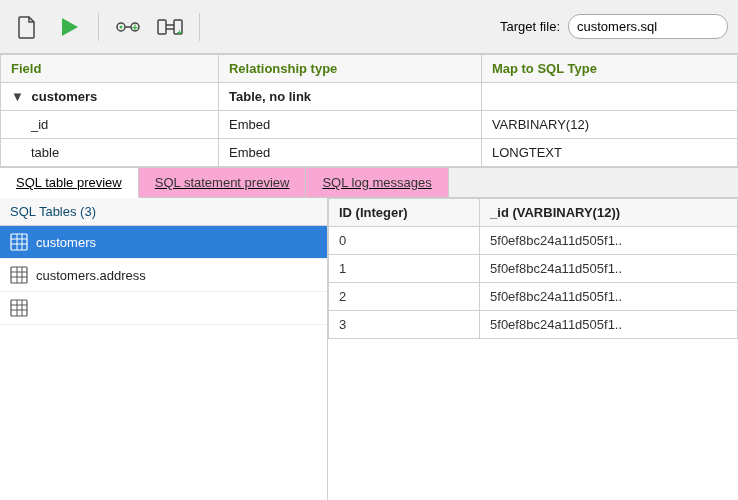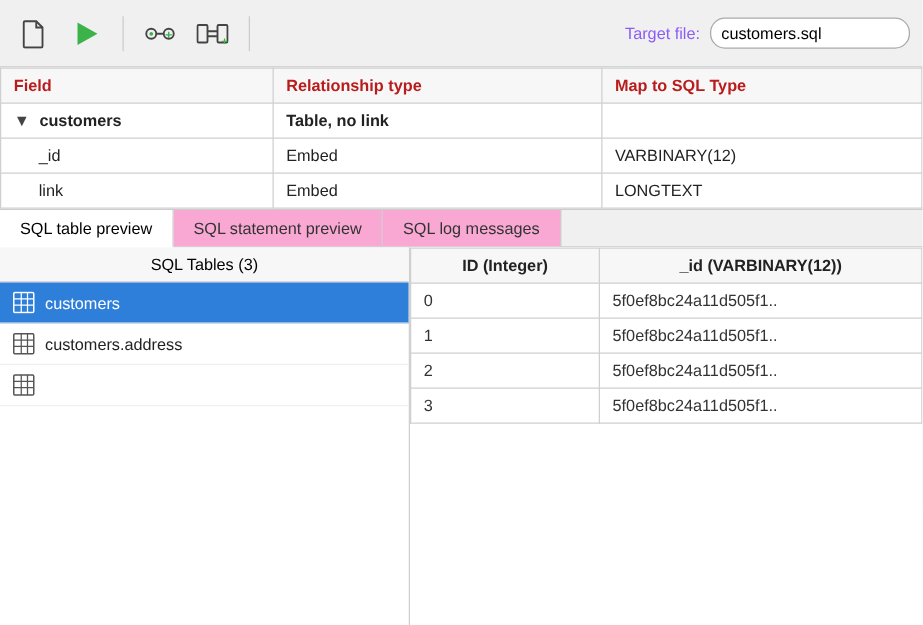--- a/index.html
+++ b/index.html
@@ -35,21 +35,21 @@
     }
     .toolbar-divider {
       width: 1px;
       height: 28px;
       background: #ccc;
       margin: 0 4px;
     }
     .target-file-label {
       margin-left: auto;
       font-size: 13px;
-      color: #8b5cf6;
+      color: #000000;
     }
     .target-file-input {
       border: 1px solid #aaa;
       padding: 4px 8px;
       font-size: 13px;
       background: white;
       width: 160px;
       outline: none;
       border-radius: 12px;
     }
@@ -60,39 +60,40 @@
       border-collapse: collapse;
       background: white;
     }
     .main-table th {
       background: #f7f7f7;
       border: 1px solid #d0d0d0;
       padding: 6px 10px;
       text-align: left;
       font-weight: 600;
       font-size: 13px;
-      color: #b91c1c;
+      color: #4d7c0f;
     }
     .main-table td {
       border: 1px solid #d0d0d0;
       padding: 6px 10px;
       font-size: 13px;
       color: #222;
       background: white;
       margin-top: 32px;
     }
     .customers-row td { font-weight: 600; }
     .indent-1 { padding-left: 30px !important; }
 
     
     .tabs-bar {
       display: flex;
       background: #f0f0f0;
       border-bottom: 1px solid #ccc;
       border-top: 1px solid #ccc;
+      text-decoration: underline;
     }
     .tab {
       padding: 7px 16px;
       font-size: 13px;
       cursor: pointer;
       border-right: 1px solid #ccc;
       color: #333;
       background: #f9a8d4;
       user-select: none;
     }
@@ -116,22 +117,21 @@
     .left-panel {
       width: 328px;
       border-right: 1px solid #d0d0d0;
       overflow: hidden;
     }
     .left-panel-header {
       padding: 6px 10px;
       font-size: 13px;
       background: #f7f7f7;
       border-bottom: 1px solid #d0d0d0;
-      color: #000000;
-      text-align: center;
+      color: #0c4a6e;
     }
     .sql-table-item {
       display: flex;
       align-items: center;
       padding: 7px 10px;
       gap: 8px;
       cursor: pointer;
       font-size: 13px;
       color: #222;
       border-bottom: 1px solid #f0f0f0;
@@ -152,21 +152,21 @@
       overflow: hidden;
     }
     .right-table {
       width: 100%;
       border-collapse: collapse;
     }
     .right-table th {
       background: #f7f7f7;
       border: 1px solid #d0d0d0;
       padding: 6px 10px;
-      text-align: center;
+      text-align: left;
       font-weight: 600;
       font-size: 13px;
       color: #222;
     }
     .right-table td {
       border: 1px solid #d0d0d0;
       padding: 6px 10px;
       font-size: 13px;
       color: #333;
     }
@@ -226,21 +226,21 @@
       </td>
       <td>Table, no link</td>
       <td></td>
     </tr>
     <tr>
       <td class="indent-1">_id</td>
       <td>Embed</td>
       <td>VARBINARY(12)</td>
     </tr>
     <tr>
-      <td class="indent-1">link</td>
+      <td class="indent-1">table</td>
       <td>Embed</td>
       <td>LONGTEXT</td>
     </tr>
   </tbody>
 </table>
 
 <div class="tabs-bar">
   <div class="tab active">SQL table preview</div>
   <div class="tab">SQL statement preview</div>
   <div class="tab">SQL log messages</div>

